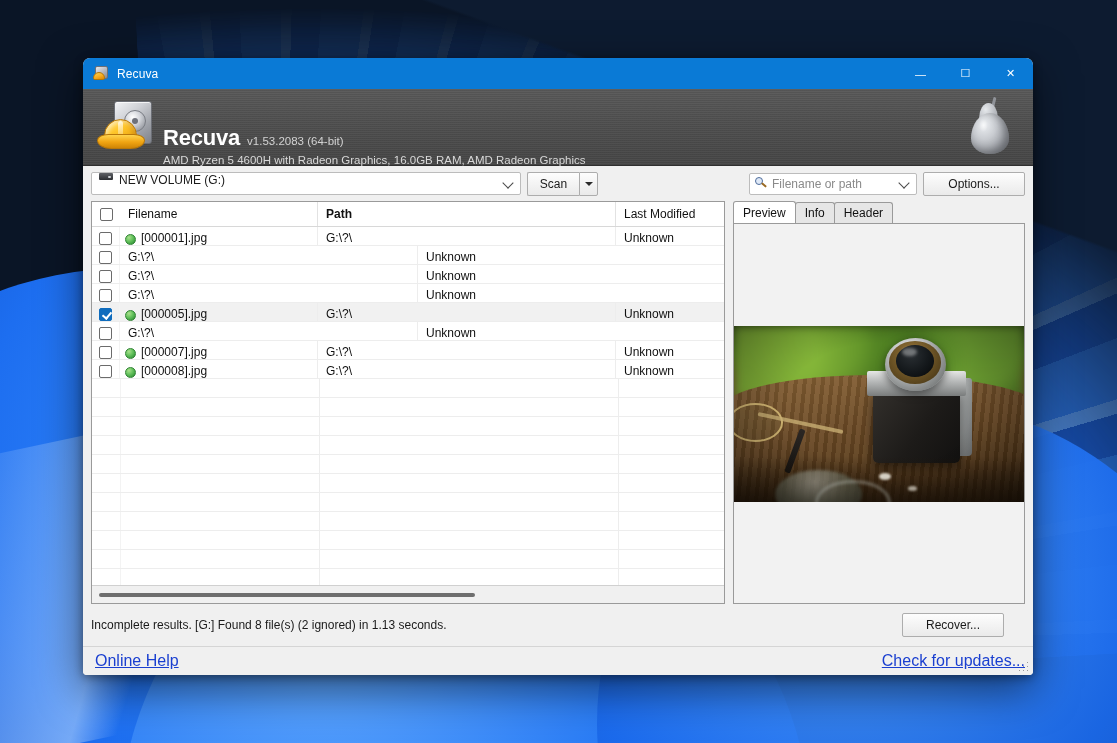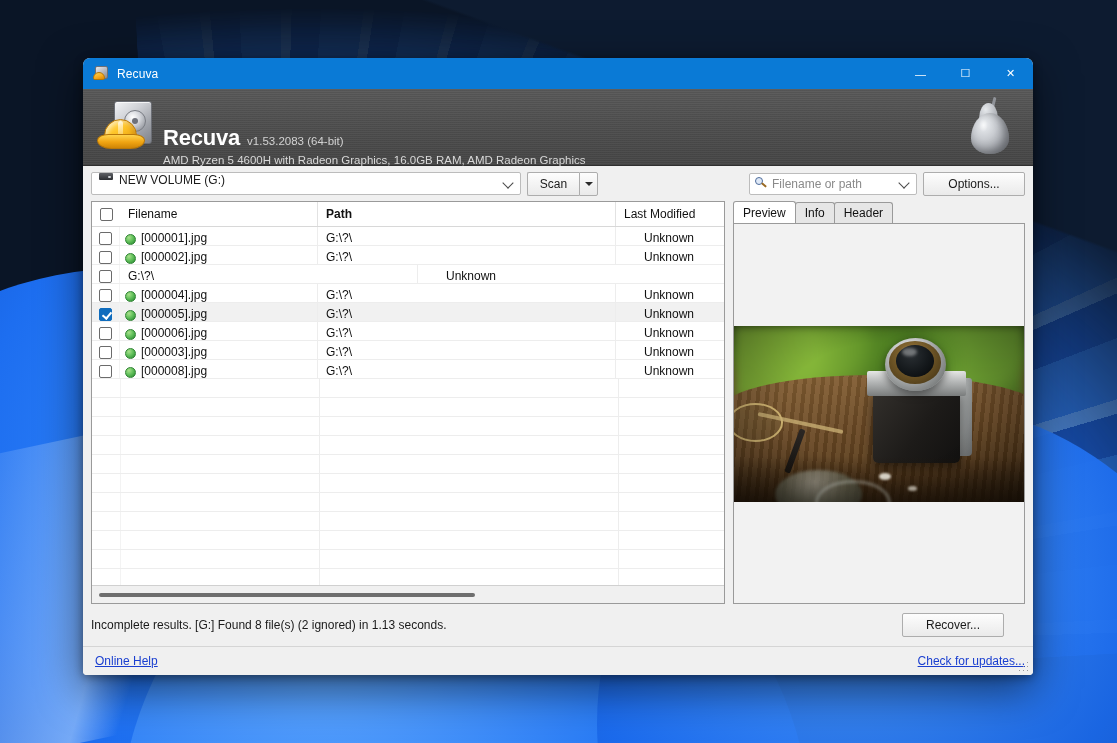--- a/index.html
+++ b/index.html
@@ -432,21 +432,21 @@
     font-size: 12px;
     color: #111;
     border-bottom: 1px solid #ededed;
     box-sizing: border-box;
   }
   .row.selected { background: #f1f1f1; }
   .cell { height: 18px; display: flex; align-items: flex-end; box-sizing: border-box; }
   .cell.check { width: 28px; justify-content: center; border-right: 1px solid #f3f3f3; }
   .cell.name  { width: 198px; padding-left: 5px; gap: 5px; border-right: 1px solid #ededed; }
   .cell.path  { width: 298px; padding-left: 8px; border-right: 1px solid #ededed; }
-  .cell.mod   { flex: 1 1 auto; padding-left: 8px; margin-left: 20px; }
+  .cell.mod   { flex: 1 1 auto; padding-left: 8px; }
   .state-dot {
     width: 11px; height: 11px; border-radius: 50%;
     background: radial-gradient(circle at 33% 28%, #a9e08c 0%, #63c15c 45%, #3a9a3e 80%, #2c7d31 100%);
     border: 1px solid #2f8333;
     box-sizing: border-box;
     flex: none;
   }
   .empty-row {
     height: 19px;
     display: flex;
@@ -668,21 +668,21 @@
     flex: none;
     height: 28px;
     border-top: 1px solid #d5d5d5;
     background: #f0f0f0;
     display: flex;
     align-items: center;
     padding: 0 8px 0 12px;
     position: relative;
   }
   .footer-link {
-    font-size: 12px;
+    font-size: 16px;
     color: #1a3fd0;
     text-decoration: underline;
   }
   #footer-spacer { flex: 1 1 auto; }
   #resize-grip {
     position: absolute;
     right: 3px; bottom: 2px;
     width: 12px; height: 12px;
     background-image:
       radial-gradient(circle, #9a9a9a 45%, transparent 46%),
@@ -795,74 +795,62 @@
                 <span class="state-dot"></span>
                 <span>[000001].jpg</span>
               </div>
               <div class="cell path">G:\?\</div>
               <div class="cell mod">Unknown</div>
             </div>
             <div class="row">
               <div class="cell check">
                 <span class="cb"></span>
               </div>
-              <div class="cell name">
-                <span class="state-dot"></span>
-                <span>[000002].jpg</span>
-              </div>
               <div class="cell path">G:\?\</div>
               <div class="cell mod">Unknown</div>
             </div>
             <div class="row">
               <div class="cell check">
                 <span class="cb"></span>
               </div>
               <div class="cell path">G:\?\</div>
               <div class="cell mod">Unknown</div>
             </div>
             <div class="row">
               <div class="cell check">
                 <span class="cb"></span>
               </div>
-              <div class="cell name">
-                <span class="state-dot"></span>
-                <span>[000004].jpg</span>
-              </div>
               <div class="cell path">G:\?\</div>
               <div class="cell mod">Unknown</div>
             </div>
             <div class="row selected">
               <div class="cell check">
                 <span class="cb checked"></span>
               </div>
               <div class="cell name">
                 <span class="state-dot"></span>
                 <span>[000005].jpg</span>
               </div>
               <div class="cell path">G:\?\</div>
               <div class="cell mod">Unknown</div>
             </div>
             <div class="row">
               <div class="cell check">
                 <span class="cb"></span>
               </div>
-              <div class="cell name">
-                <span class="state-dot"></span>
-                <span>[000006].jpg</span>
-              </div>
               <div class="cell path">G:\?\</div>
               <div class="cell mod">Unknown</div>
             </div>
             <div class="row">
               <div class="cell check">
                 <span class="cb"></span>
               </div>
               <div class="cell name">
                 <span class="state-dot"></span>
-                <span>[000003].jpg</span>
+                <span>[000007].jpg</span>
               </div>
               <div class="cell path">G:\?\</div>
               <div class="cell mod">Unknown</div>
             </div>
             <div class="row">
               <div class="cell check">
                 <span class="cb"></span>
               </div>
               <div class="cell name">
                 <span class="state-dot"></span>

